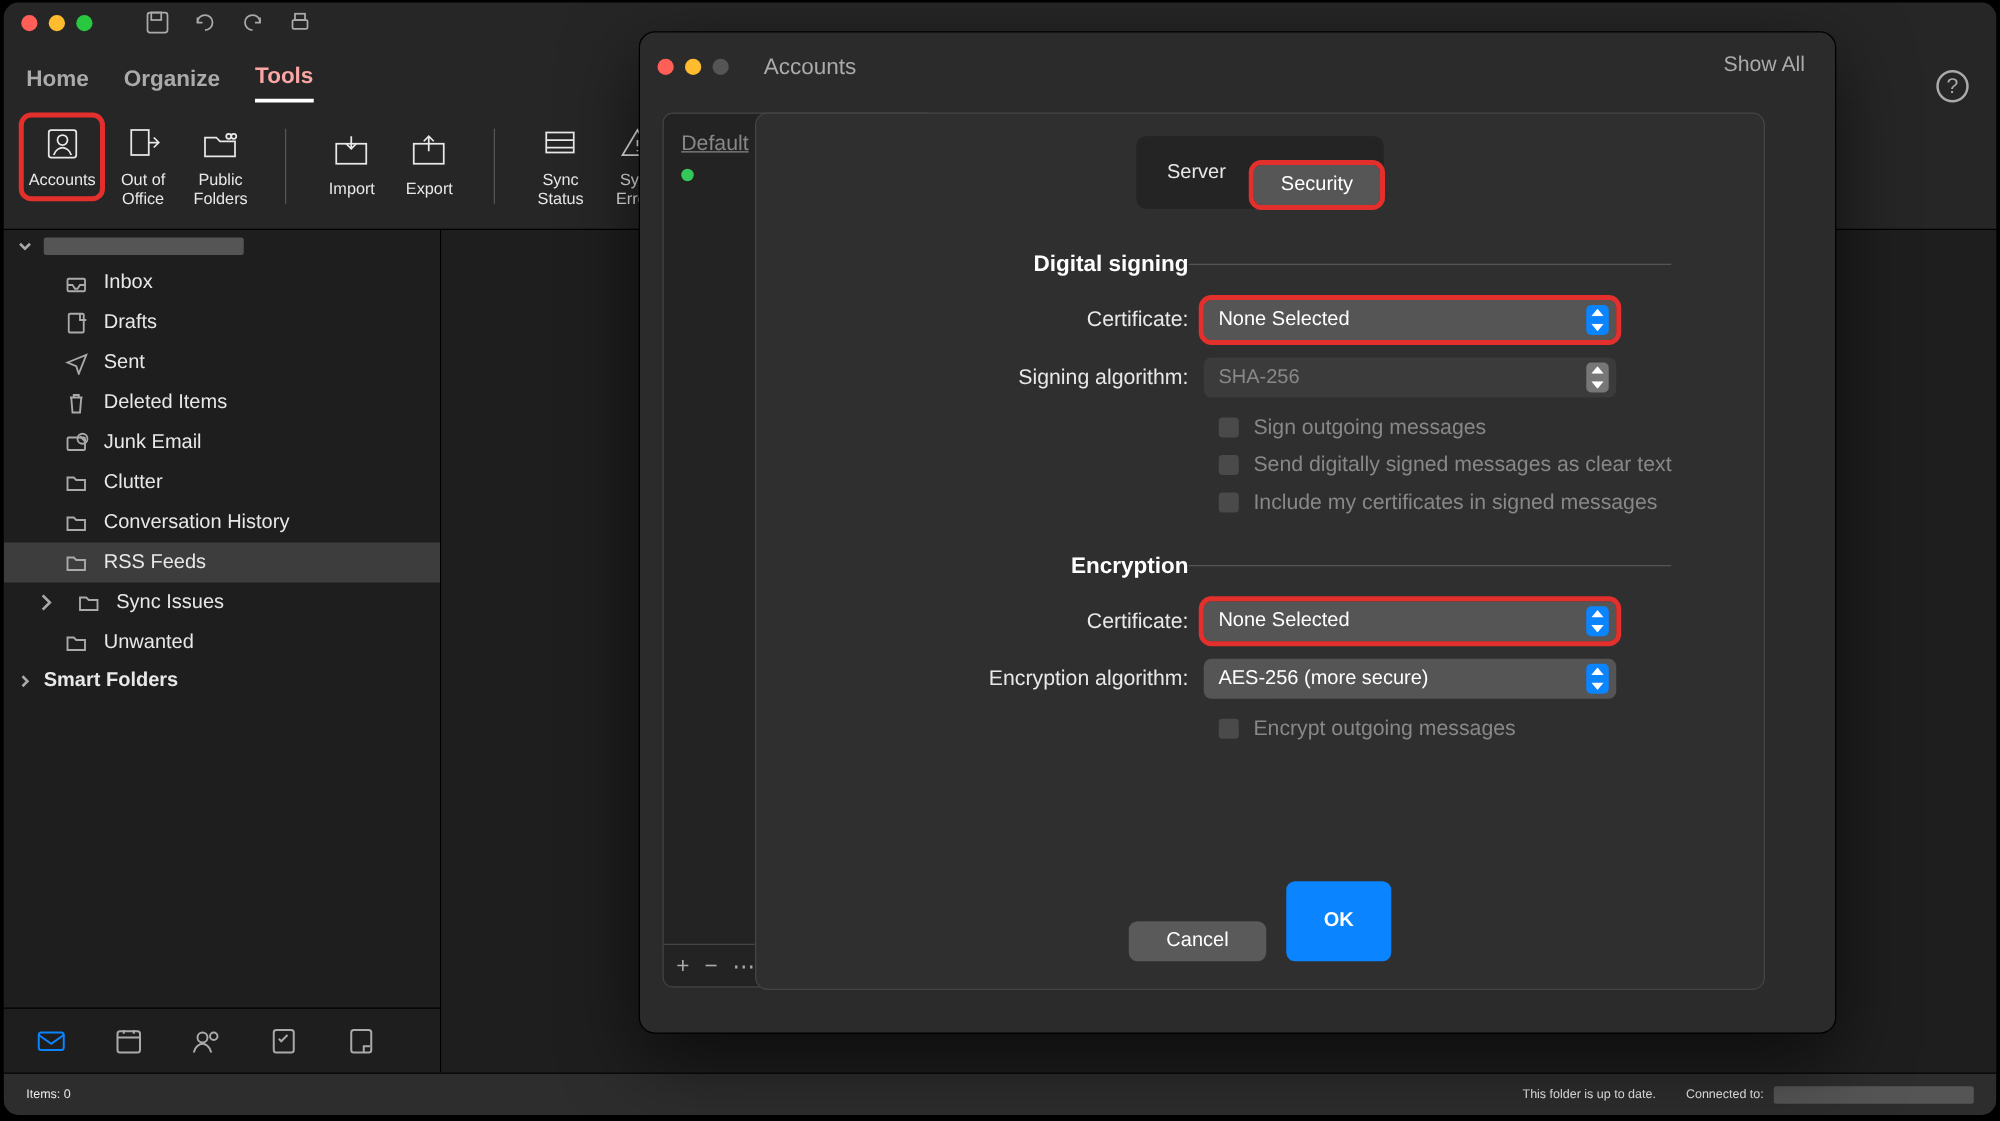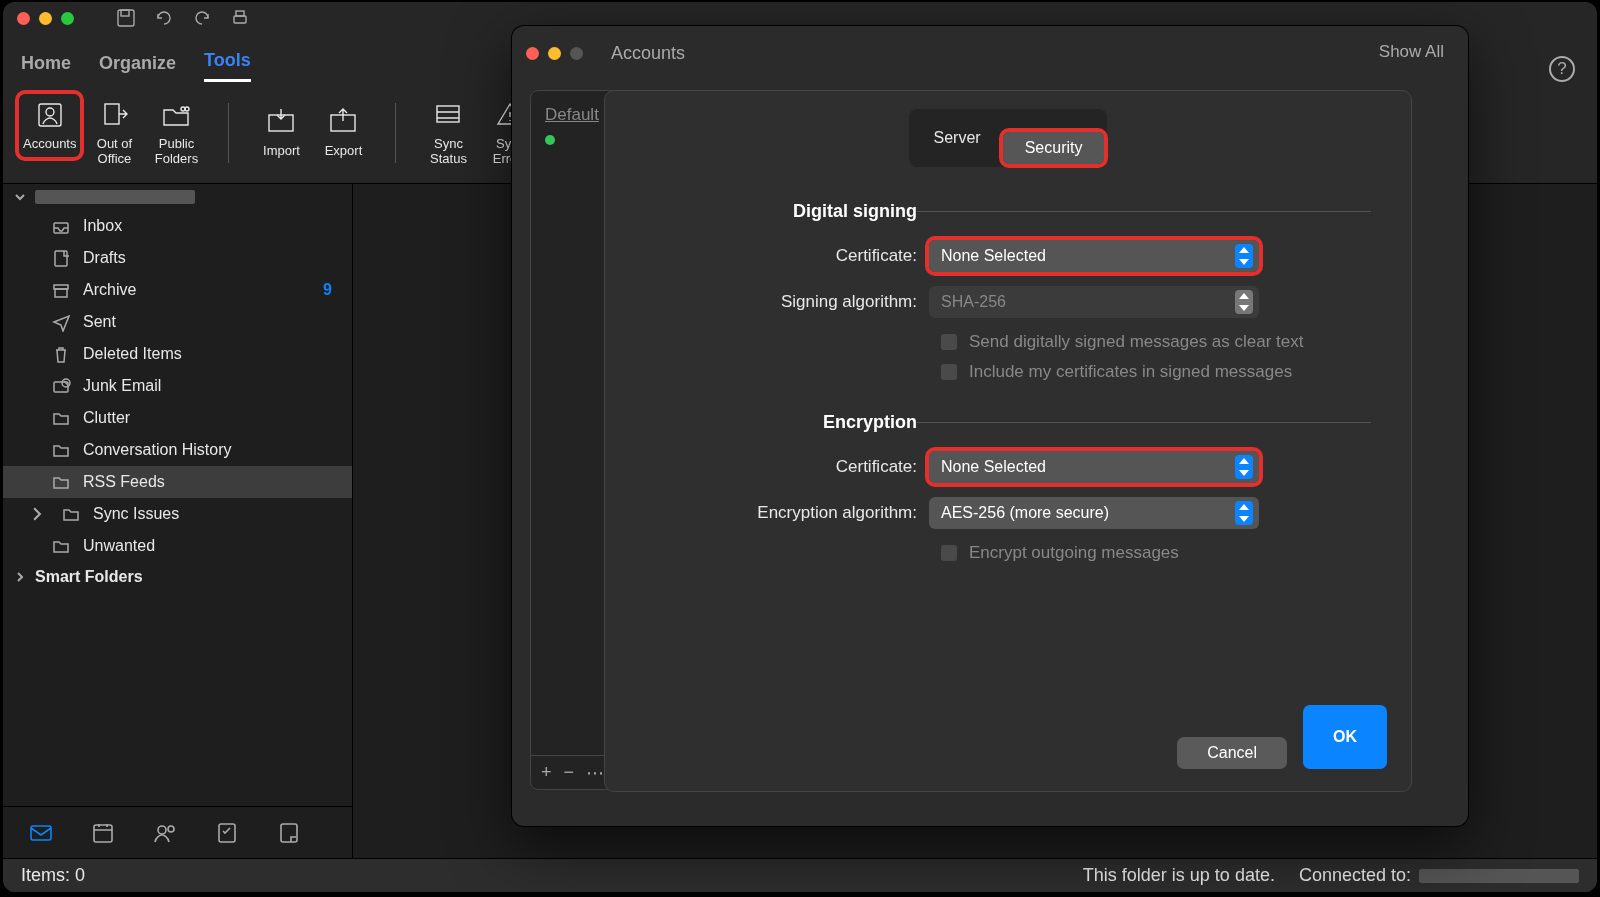--- a/index.html
+++ b/index.html
@@ -54,21 +54,21 @@
     color:var(--fg-1);font-size:17px;
   }
   
   .ribbon-tabs{
     display:flex;gap:28px;align-items:flex-end;
     padding:14px 18px 0;height:48px;
     background:var(--bg-1);
     font-size:18px;font-weight:600;
   }
   .ribbon-tab{color:var(--fg-1);padding-bottom:8px;cursor:pointer;}
-  .ribbon-tab.active{color:#3b82f6;border-bottom:3px solid #fff;}
+  .ribbon-tab.active{color:#fca5a5;border-bottom:3px solid #fff;}
   
   .ribbon-body{
     height:102px;background:var(--bg-1);
     display:flex;align-items:center;padding:0 16px;gap:24px;
     border-bottom:1px solid #000;
   }
   .rgroup{display:flex;gap:6px;align-items:flex-start;}
   .rbtn{
     display:flex;flex-direction:column;align-items:center;
     padding:6px 4px;gap:6px;min-width:56px;
@@ -112,21 +112,21 @@
   }
   .bottom-bar svg{width:24px;height:24px;stroke:var(--fg-1);fill:none;stroke-width:1.6;}
   .bottom-bar svg.active{stroke:var(--accent);}
   .content-pane{flex:1;background:var(--bg-0);display:flex;align-items:flex-start;justify-content:center;}
   .empty-msg{margin-top:310px;text-align:center;color:var(--fg-1);font-size:17px;line-height:1.6;}
   
   .statusbar{
     position:absolute;left:0;right:0;bottom:0;height:34px;
     background:var(--bg-2);border-top:1px solid #000;
     display:flex;align-items:center;justify-content:space-between;
-    padding:1px 18px;font-size:18px;color:var(--fg-0);
+    padding:1px 18px;font-size:10px;color:var(--fg-0);
   }
   .statusbar .right{display:flex;gap:24px;align-items:center;justify-content:space-between;}
   .statusbar .redacted{width:160px;max-width:160px;}
 
   
   .win-accounts{
     position:absolute;left:512px;top:26px;width:956px;height:800px;
     background:#2b2b2b;border-radius:12px;
     box-shadow:0 20px 60px rgba(0,0,0,.6),0 0 0 1px #000;
     overflow:hidden;
@@ -145,21 +145,21 @@
   .status-led{width:10px;height:10px;border-radius:50%;background:var(--green);}
   .acc-list-footer{
     position:absolute;left:0;right:0;bottom:0;height:34px;
     border-top:1px solid #444;display:flex;gap:12px;align-items:center;padding:0 10px;
     color:var(--fg-1);font-size:18px;
   }
   
   .sheet{
     position:absolute;left:74px;top:0;width:808px;height:702px;
     background:#2f2f2f;border-radius:10px;border:1px solid #454545;
-    display:flex;flex-direction:column;
+    display:flex;flex-direction:column;align-items:center;
   }
   .seg-wrap{display:flex;justify-content:center;margin-top:18px;}
   .seg{
     display:flex;background:#242424;border-radius:8px;padding:3px;
   }
   .seg button{
     border:0;background:transparent;color:var(--fg-0);
     font-size:16px;padding:7px 22px;border-radius:6px;cursor:pointer;
   }
   .seg button.active{background:#565656;color:#fff;margin-top:20px;}
@@ -324,28 +324,20 @@
             </div>
             <div class="tree-item">
               <svg viewBox="0 0 20 20">
                 <rect x="4" y="3" width="12" height="15" rx="1"></rect>
                 <path d="M13 3v5h5"></path>
               </svg>
               <span class="label">Drafts</span>
             </div>
             <div class="tree-item">
               <svg viewBox="0 0 20 20">
-                <rect x="3" y="5" width="14" height="4"></rect>
-                <rect x="4" y="9" width="12" height="8"></rect>
-              </svg>
-              <span class="label">Archive</span>
-              <span class="count">9</span>
-            </div>
-            <div class="tree-item">
-              <svg viewBox="0 0 20 20">
                 <path d="M3 10l15-6-6 15-2-6z"></path>
               </svg>
               <span class="label">Sent</span>
             </div>
             <div class="tree-item">
               <svg viewBox="0 0 20 20">
                 <path d="M5 6h10M8 6V4h4v2M6 6l1 12h6l1-12"></path>
               </svg>
               <span class="label">Deleted Items</span>
             </div>
@@ -521,20 +513,24 @@
                     <svg viewBox="0 0 10 6">
                       <path d="M0 0 L5 6 L10 0 Z"></path>
                     </svg>
                   </div>
               </div>
             </div>
           </div>
         </div>
         <div class="chk-row">
             <div class="chk"></div>
+            <span>Sign outgoing messages</span>
+          </div>
+        <div class="chk-row">
+            <div class="chk"></div>
             <span>Send digitally signed messages as clear text</span>
           </div>
         <div class="chk-row">
             <div class="chk"></div>
             <span>Include my certificates in signed messages</span>
           </div>
 
         <div class="section-head" style="margin-top:30px;">
           <div class="title">Encryption</div>
           <div class="line"></div>

